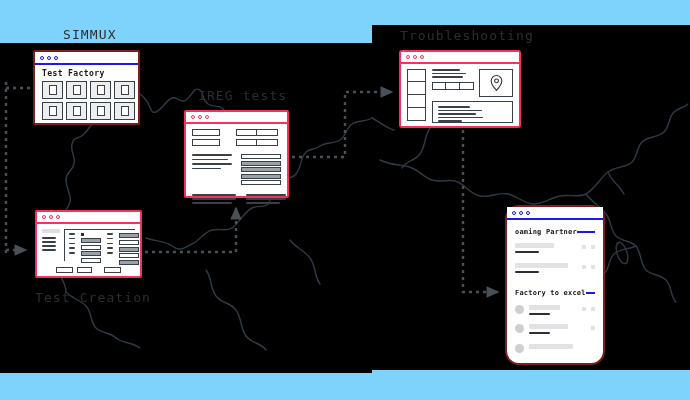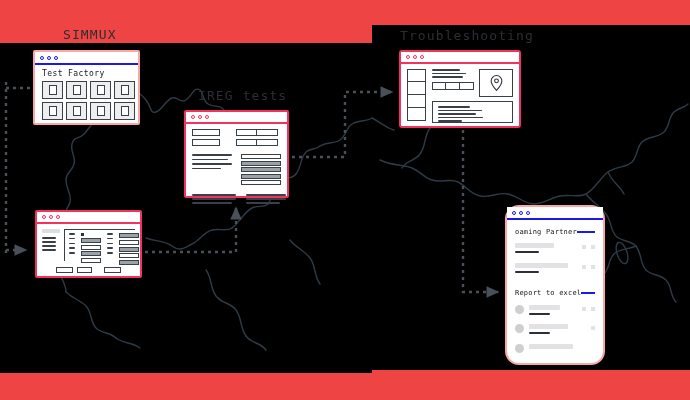--- a/index.html
+++ b/index.html
@@ -1,18 +1,18 @@
 <!DOCTYPE html>
 <html><head>
 <meta charset="utf-8">
 <style>
   html,body{margin:0;padding:0;background:#ffffff;}
   body{width:690px;height:400px;overflow:hidden;
        font-family:"DejaVu Sans Mono","Liberation Mono",monospace;}
-  #stage{position:relative;width:690px;height:400px;background:#ef4444;}
+  #stage{position:relative;width:690px;height:400px;background:#7dd3fc;}
 
   
   .bg-block{position:absolute;background:#000000;}
   #bg-left{left:0px;  top:43px;  width:372px; height:330px;}
   #bg-right{left:372px;top:25px; width:318px; height:345px;}
   #bg-notch{left:0px; top:355px; width:18px;  height:18px;}
 
   
   #map-layer{position:absolute;left:0;top:0;width:690px;height:400px;}
 
@@ -23,21 +23,21 @@
   .caption{position:absolute;color:#2b2f33;font-size:13px;letter-spacing:1.1px;
            white-space:nowrap;font-family:"DejaVu Sans Mono","Liberation Mono",monospace;}
   #cap-simmux{left:63px; top:27px;}
   #cap-iregtests{left:198px;top:88px;}
   #cap-trouble{left:400px;top:28px;}
   #cap-testcreation{left:35px;top:290px;}
   #cap-iregreport{left:513px;top:186px;}
 
   
   .win{position:absolute;background:#ffffff;box-sizing:border-box;}
-  .win.blue{border:2px solid #fca5a5;}
+  .win.blue{border:2px solid #7f1d1d;font-weight:bold;}
   .win.pink{border:2px solid #f4325f;}
   .titlebar{display:flex;align-items:center;gap:3px;box-sizing:border-box;
             padding:0 5px;background:#ffffff;}
   .win.blue .titlebar{border-bottom:2px solid #1a1ae6;}
   .win.pink .titlebar{border-bottom:2px solid #f4325f;}
   .dot{width:4px;height:4px;border-radius:50%;box-sizing:border-box;}
   .win.blue .dot{border:1.2px solid #1a1ae6;}
   .win.pink .dot{border:1.2px solid #f4325f;}
 
   
@@ -168,20 +168,21 @@
 
       <path d="M292,157 L345,157 L345,92 L392,92" marker-end="url(#ah)"></path>
 
       <path d="M463,130 L463,292 L498,292" marker-end="url(#ah)"></path>
     </g>
   </svg>
 
   <div class="caption" id="cap-simmux">SIMMUX</div>
   <div class="caption" id="cap-iregtests">IREG tests</div>
   <div class="caption" id="cap-trouble">Troubleshooting</div>
+  <div class="caption" id="cap-testcreation">Test Creation</div>
 
   <div class="win blue" id="win-simmux">
     <div class="titlebar">
       <span class="dot"></span>
       <span class="dot"></span>
       <span class="dot"></span>
     </div>
     <div id="tf-label">Test Factory</div>
     <div id="tf-grid">
       <div class="sim">
@@ -401,21 +402,21 @@
           <div class="skel" style="width:53px;height:5px;"></div>
           <div class="uline" style="width:24px;margin-top:3px;"></div>
         </div>
         <div style="display:flex;gap:5px;margin-top:2px;">
           <span class="sq"></span>
           <span class="sq"></span>
         </div>
       </div>
 
       <div class="rep-sec-head" style="margin-top:16px;">
-        <span class="rep-title">Report to excel</span>
+        <span class="rep-title">Factory to excel</span>
         <span class="rep-rule"></span>
       </div>
 
       <div style="display:flex;align-items:flex-start;justify-content:space-between;margin-top:8px;">
         <div style="display:flex;gap:5px;">
           <span class="circ"></span>
           <span>
             <div class="skel" style="width:31px;height:5px;"></div>
             <div class="uline" style="width:21px;margin-top:3px;"></div>
           </span>

